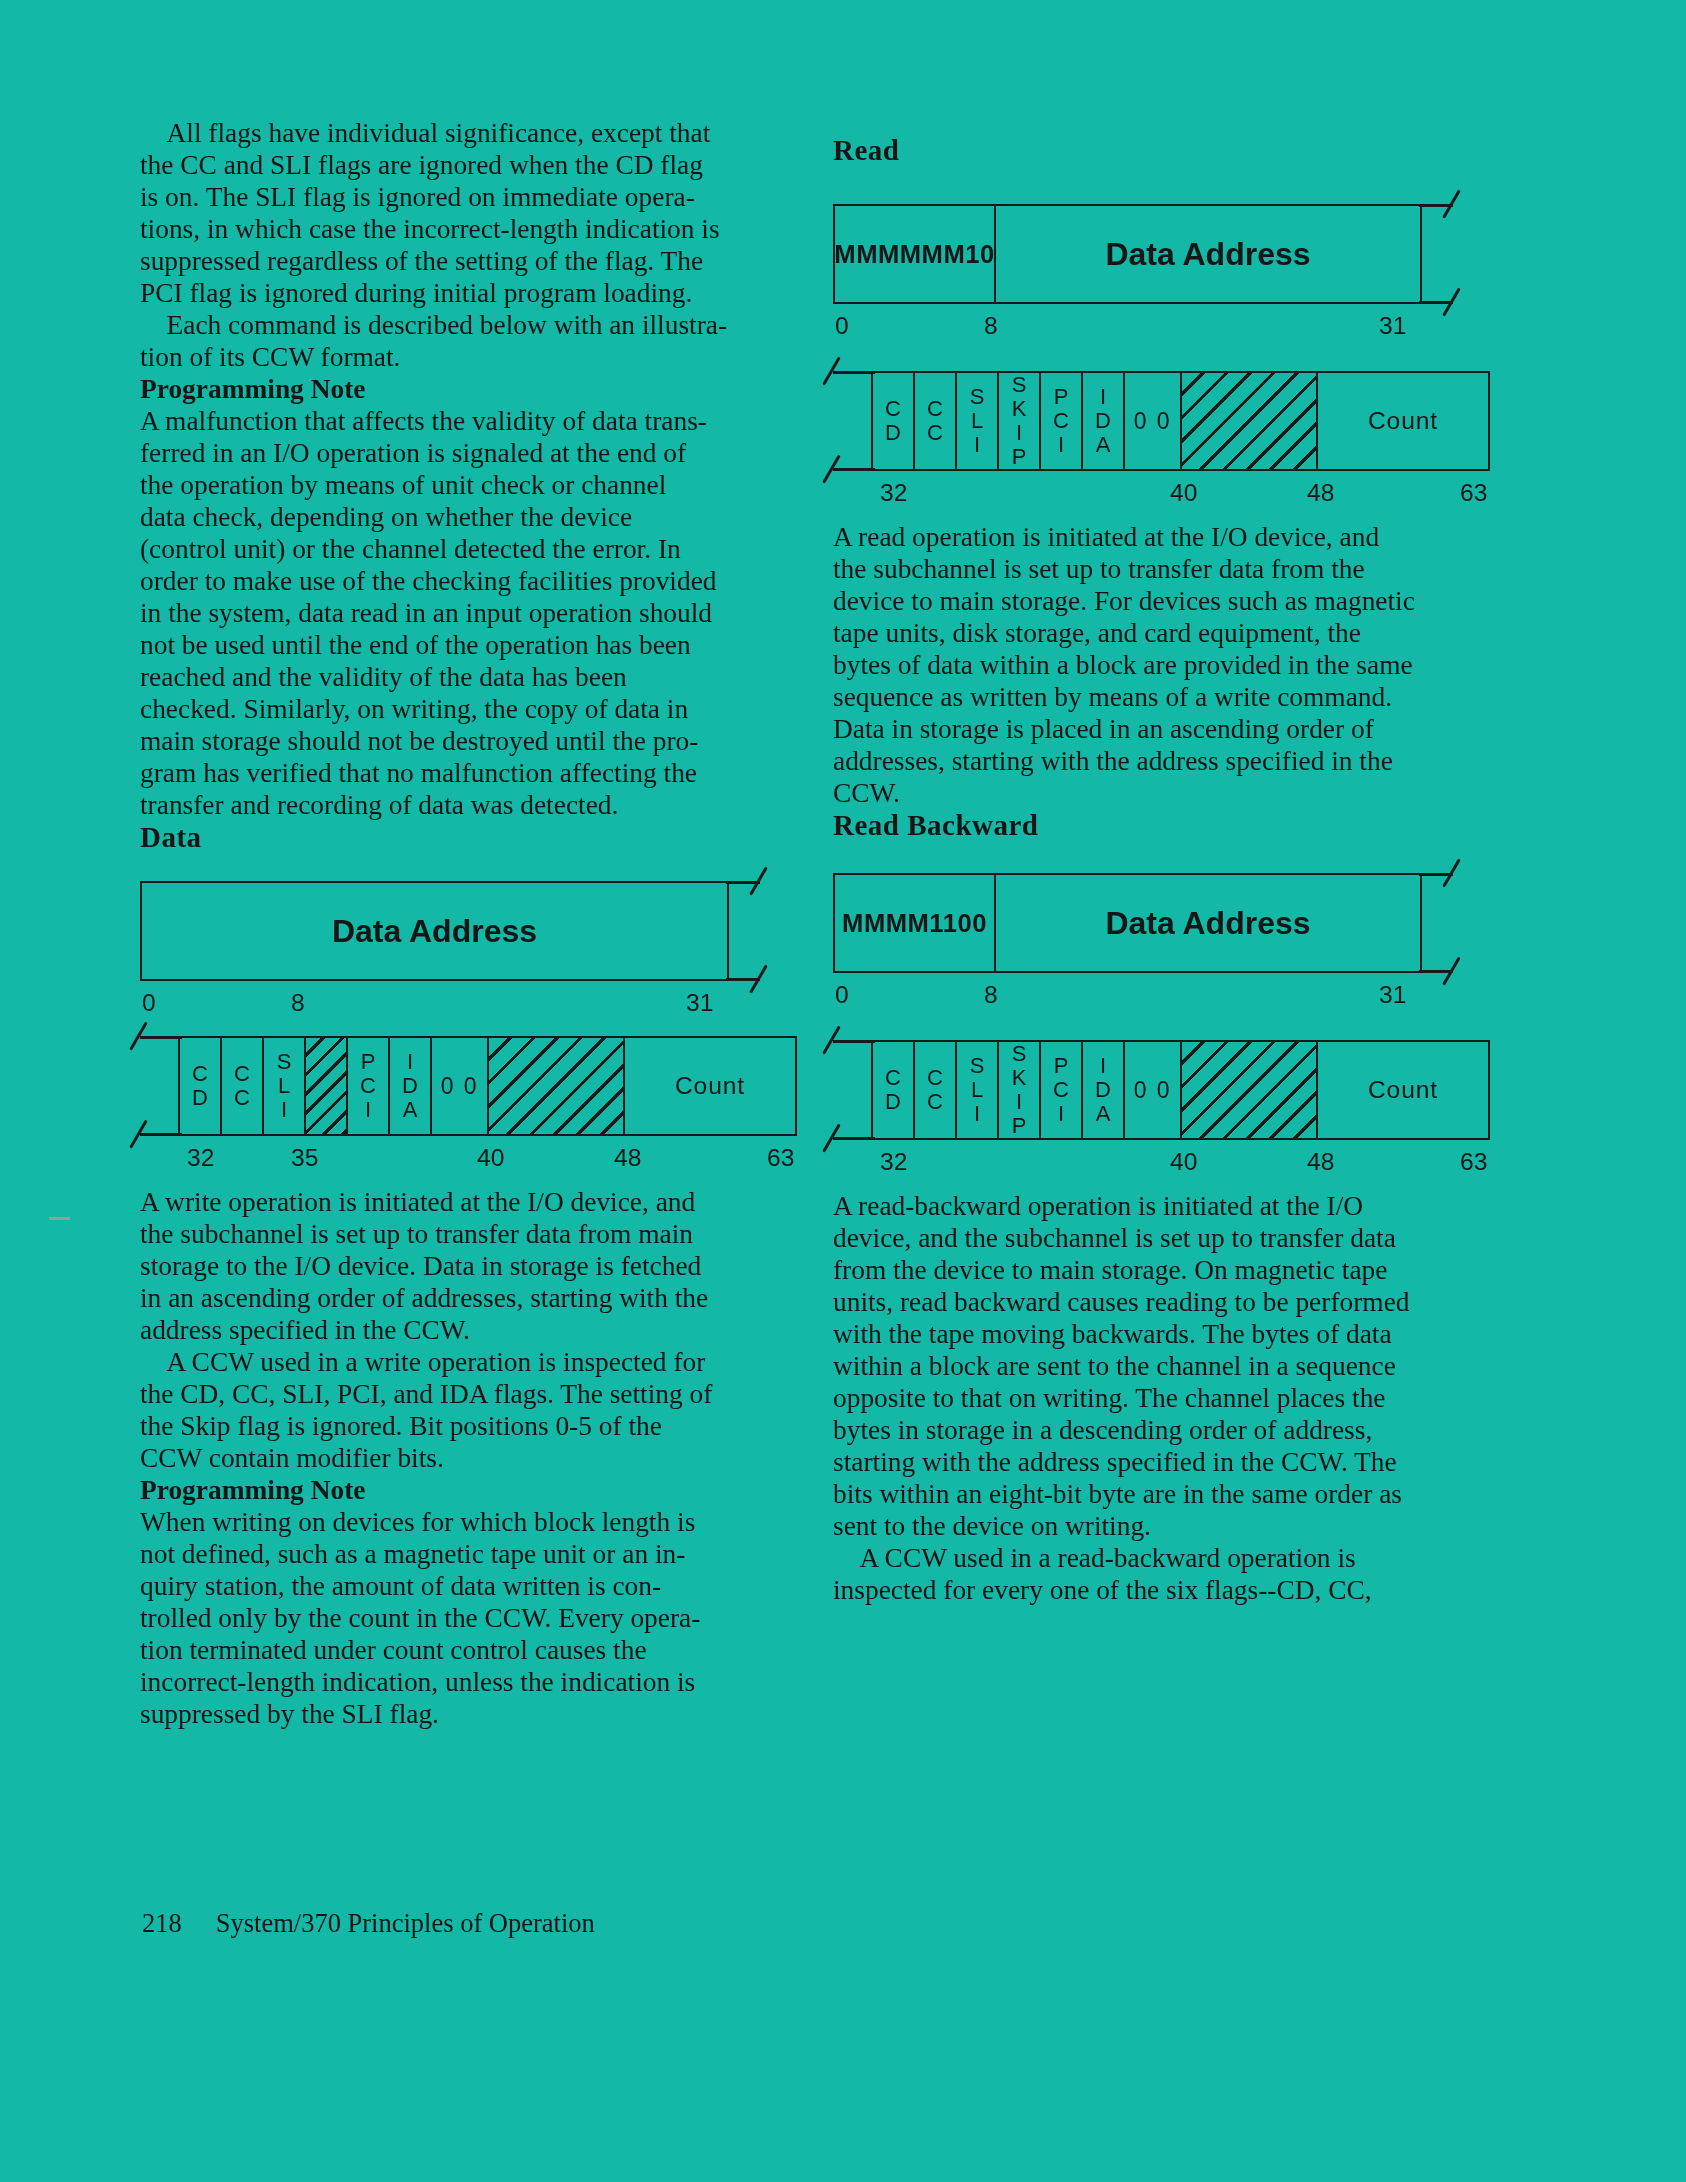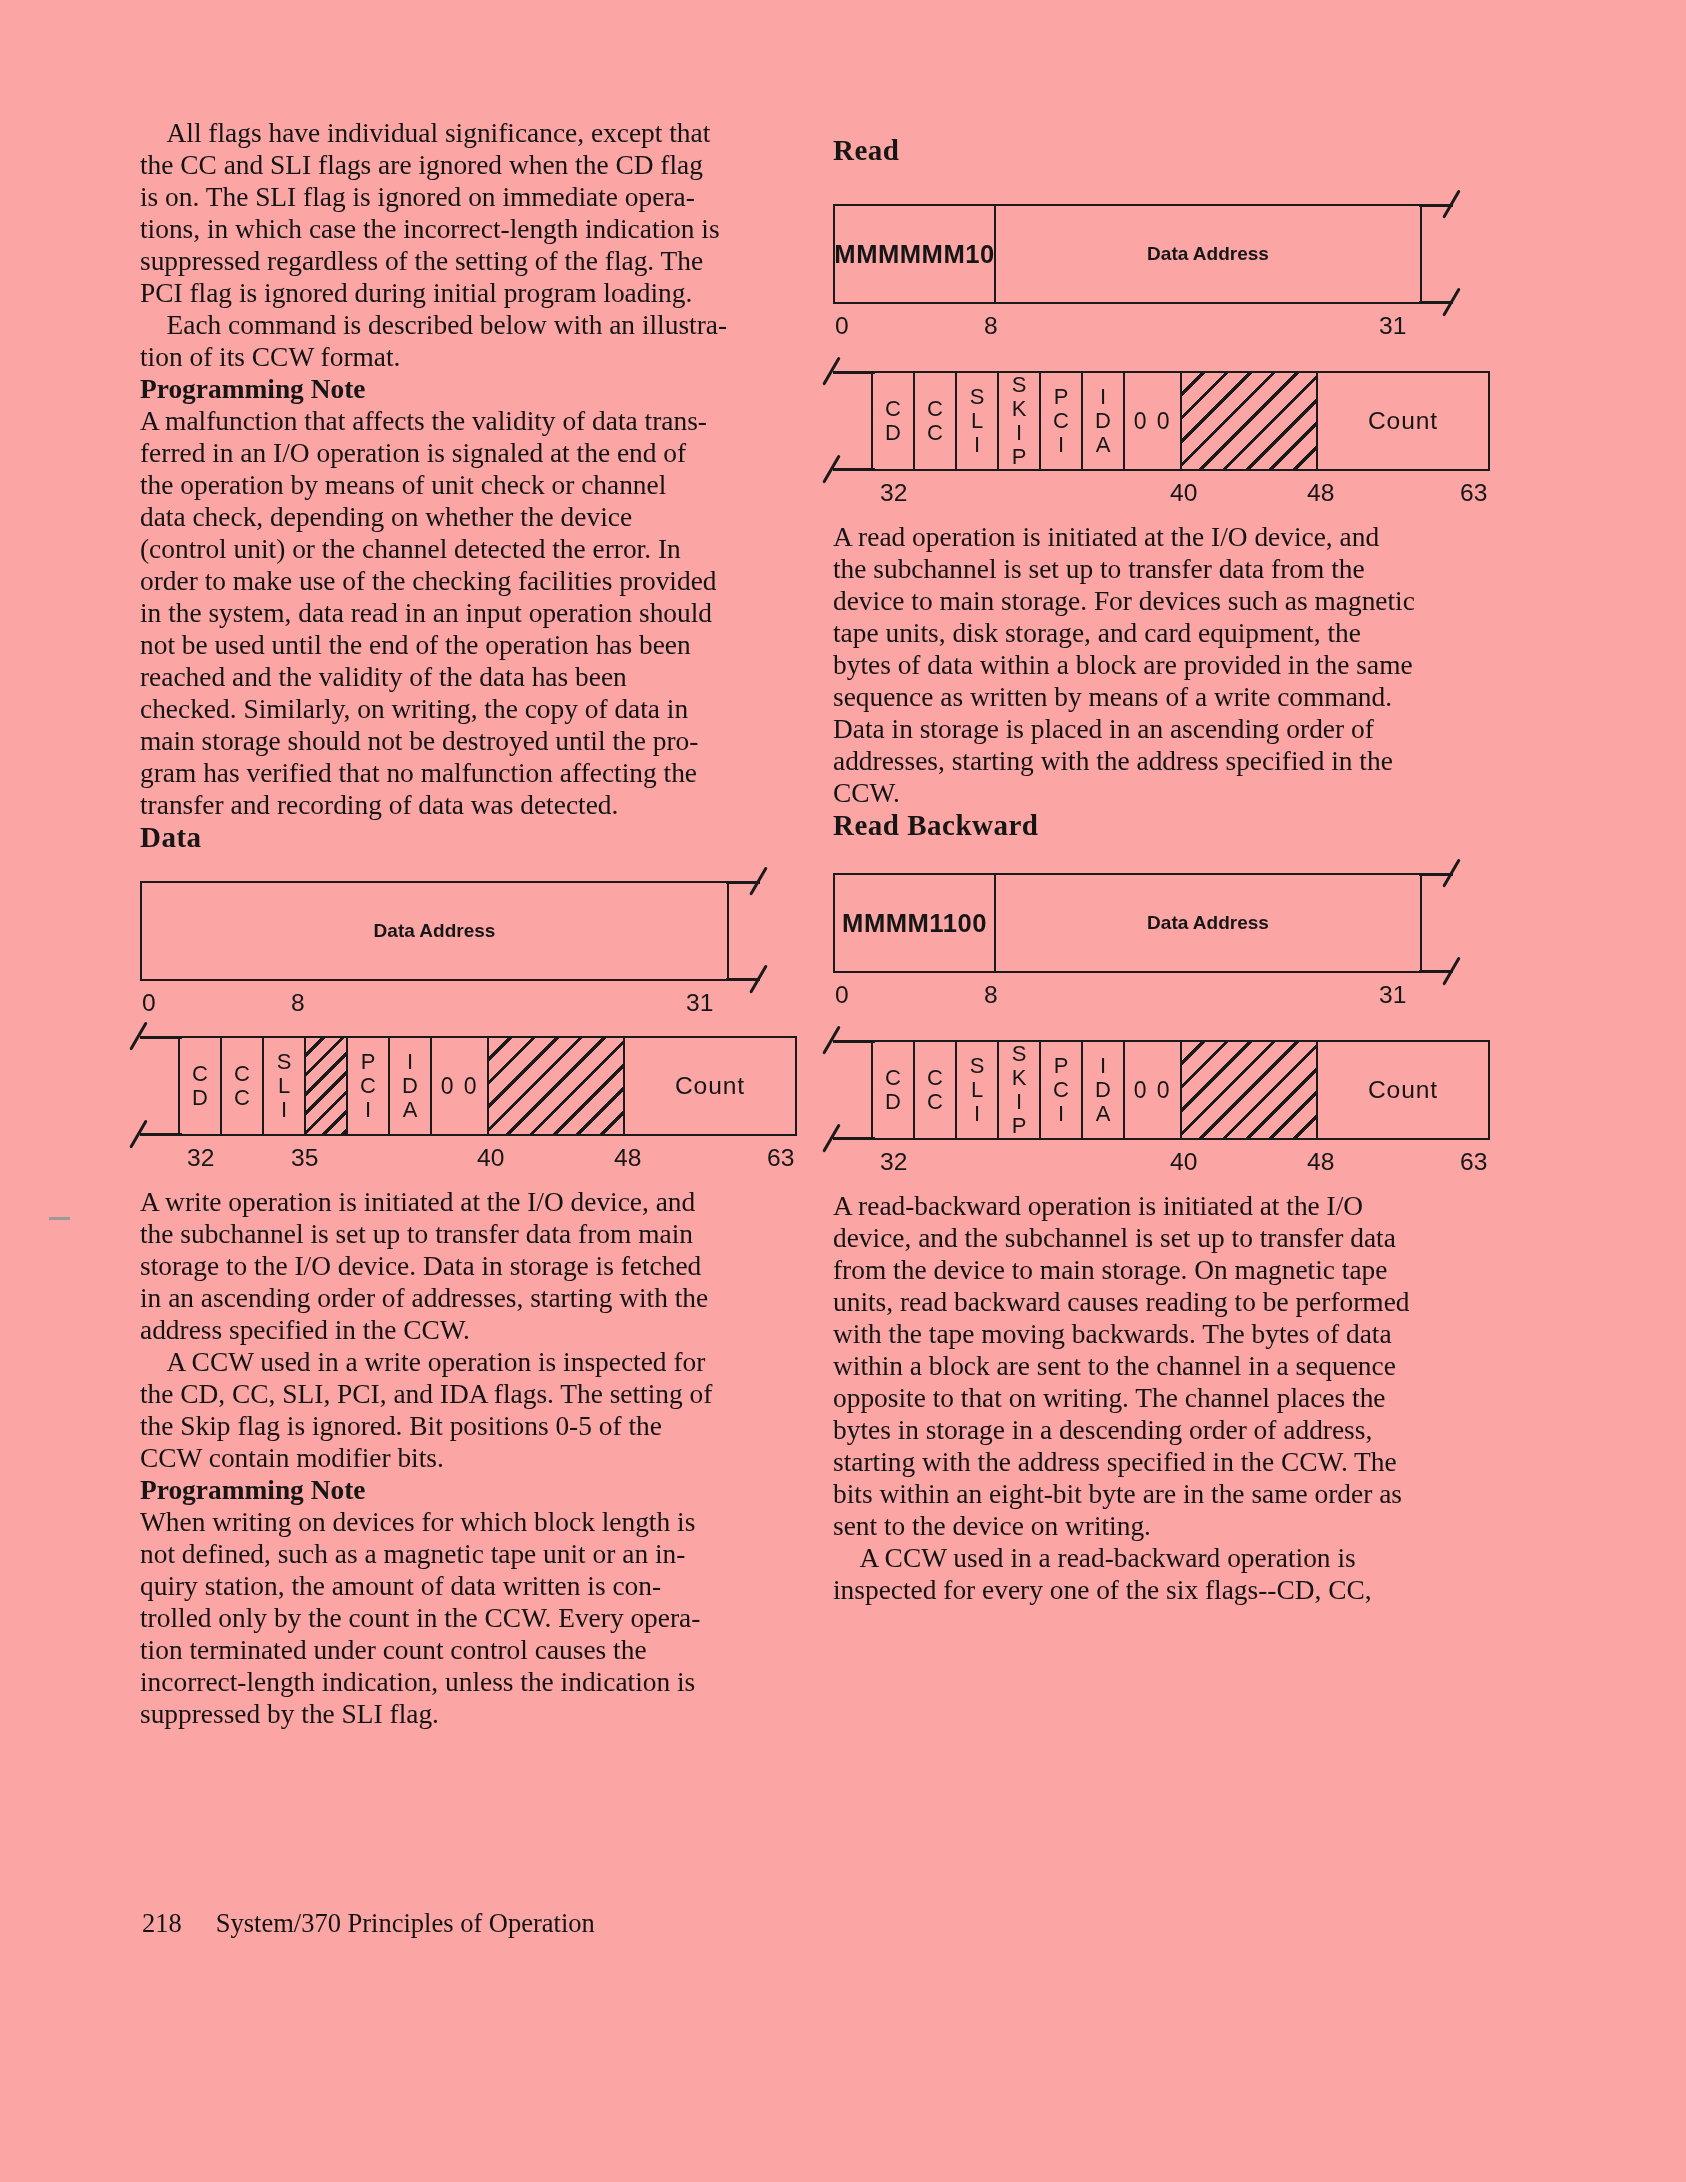--- a/index.html
+++ b/index.html
@@ -1,35 +1,35 @@
 <!DOCTYPE html>
 <html style="font-size:15px"><head>
 <meta charset="utf-8">
 <style>
   html,body{margin:0;padding:0;background:#e8e8e6;}
-  .page{position:relative;width:1686px;height:2182px;background:#fca5a5;color:#161616;overflow:hidden;}
+  .page{position:relative;width:1686px;height:2182px;background:#14b8a6;color:#161616;overflow:hidden;}
   .col{position:absolute;width:672px;}
   .col-left{left:140px;top:117px;}
   .col-right{left:833px;top:134px;}
 
   p.body{font-family:"Liberation Serif",serif;font-size:27.4px;line-height:32px;margin:0;white-space:pre-line;color:#141414;}
   .indent{text-indent:26.5px;}
   h3.note{font-family:"Liberation Serif",serif;font-weight:bold;font-size:27.4px;line-height:32px;margin:0;}
   h2.section{font-family:"Liberation Serif",serif;font-weight:bold;font-size:29px;line-height:32px;margin:0;letter-spacing:0.5px;}
 
   .mt72{margin-top:68px}.mt46{margin-top:44px}.mt44{margin-top:42px}
   .mt40{margin-top:38px}.mt34{margin-top:32px}
   .mt32{margin-top:30px}.mt30{margin-top:28px}.mt26{margin-top:24.6px}
   .mt24{margin-top:23px}.mt12{margin-top:11.4px}
 
   
   .ccw1{position:relative;height:144px;font-family:"Liberation Sans",sans-serif;}
   .ccw1 .box{position:absolute;left:0;top:0;width:589px;height:100px;border:2.8px solid #1a1a1a;box-sizing:border-box;display:flex;font-weight:bold;}
   .ccw1 .f1{width:159px;border-right:2.8px solid #1a1a1a;display:flex;align-items:center;justify-content:center;font-size:25.6px;letter-spacing:0.5px;}
-  .ccw1 .f2{flex:1;display:flex;align-items:center;justify-content:center;font-size:19px;}
+  .ccw1 .f2{flex:1;display:flex;align-items:center;justify-content:center;font-size:32px;}
   .ccw1 .extt{position:absolute;left:586px;top:0;width:34px;height:2.8px;background:#1a1a1a;}
   .ccw1 .extb{position:absolute;left:586px;top:97px;width:34px;height:2.8px;background:#1a1a1a;}
   .slash{position:absolute;width:2.8px;height:32px;background:#1a1a1a;transform:rotate(30deg);border-radius:1.9px;}
   .ccw1 .s-t{left:617px;top:-16px;}
   .ccw1 .s-b{left:617px;top:82px;}
   .tick{position:absolute;top:108px;font-size:24.6px;font-family:"Liberation Sans",sans-serif;}
   .ccw1 .t0{left:1.9px}.ccw1 .t8{left:151px}.ccw1 .t31{left:546px}
 
   
   .ccw2{position:relative;height:150px;font-family:"Liberation Sans",sans-serif;}

